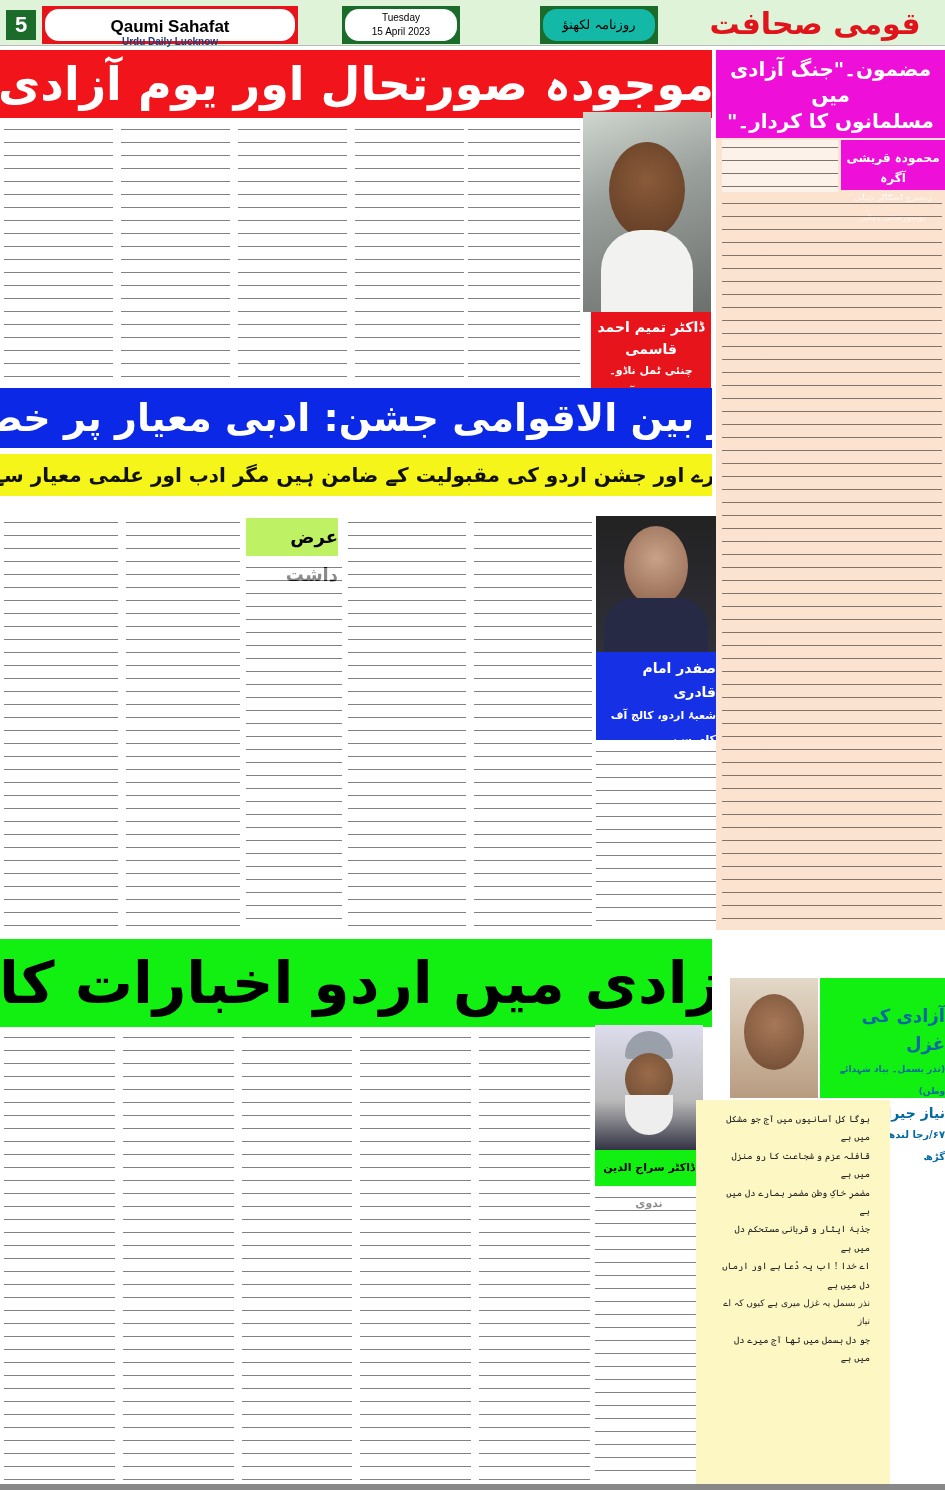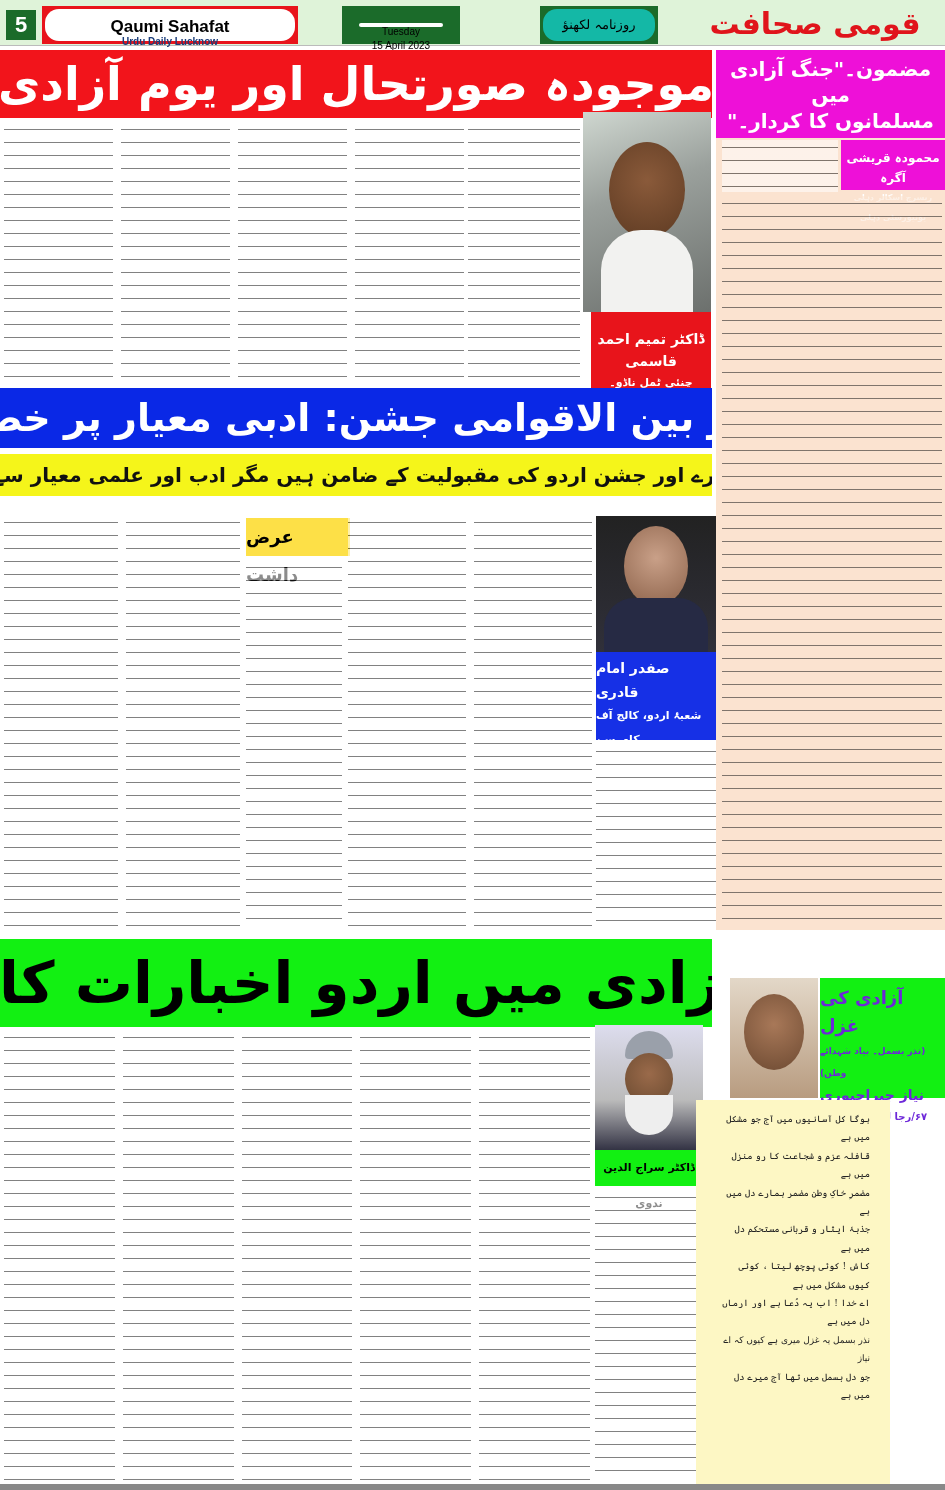--- a/index.html
+++ b/index.html
@@ -5,21 +5,21 @@
 *{box-sizing:border-box;margin:0;padding:0}
 body{width:945px;height:1490px;background:#fff;font-family:"DejaVu Sans",sans-serif;overflow:hidden;position:relative}
 .abs{position:absolute}
 
 #mast{left:0;top:0;width:945px;height:46px;background:#dff3d9;border-bottom:1px solid #bbb}
 #pageno{left:6px;top:10px;width:30px;height:30px;background:#1b6b2a;color:#fff;font:bold 22px "Liberation Sans",sans-serif;text-align:center;line-height:30px}
 #namebox{left:42px;top:6px;width:256px;height:38px;background:#e8141b;padding:3px}
 #namebox .in{background:#fff;border-radius:14px;height:100%;text-align:center}
 #namebox .t1{font:bold 17px "Liberation Sans",sans-serif;line-height:19px;padding-top:8px}
 #namebox .t2{font:bold 10px "Liberation Sans",sans-serif;color:#1b3d7a}
-#datebox{left:342px;top:6px;width:118px;height:38px;background:#1b6b2a;padding:17px}
+#datebox{left:342px;top:6px;width:118px;height:38px;background:#1b6b2a;padding:3px}
 #datebox .in{background:#fff;border-radius:14px;height:100%;text-align:center;font:10px "Liberation Sans",sans-serif;line-height:14px;padding-top:2px}
 #rozbox{left:540px;top:6px;width:118px;height:38px;background:#1b6b2a;padding:3px}
 #rozbox .in{background:#14b8a6;border-radius:14px;height:100%;text-align:center;font:13px "DejaVu Serif",serif;line-height:32px}
 #logo{left:690px;top:6px;width:250px;height:36px;color:#e0141b;font:bold 30px "DejaVu Sans",sans-serif;text-align:center;direction:rtl;line-height:36px}
 
 .head{display:flex;align-items:center;justify-content:center;color:#fff;font-weight:bold;direction:rtl;white-space:nowrap;overflow:hidden}
 #h1{left:0;top:50px;width:712px;height:68px;background:#f2141b;font-size:46px}
 #h2{left:0;top:452px;width:712px;height:60px;background:#0a28e6;font-size:38px;top:388px}
 #h2sub{left:0;top:452px;width:712px;height:42px;background:#f5f51a;color:#111;font-size:20px;top:454px}
 #h3{left:0;top:937px;width:712px;height:88px;background:#12f012;color:#000;font-size:58px;top:939px}
@@ -28,28 +28,28 @@
 .colbox{position:absolute;display:flex;flex-direction:row-reverse;gap:8px}
 .colbox .col{flex:1}
 
 #side1{left:716px;top:50px;width:229px;height:880px;background:#fbe3d0}
 #sidehead{left:716px;top:50px;width:229px;height:88px;background:#ee10d8;color:#fff;font:bold 20px "DejaVu Sans",sans-serif;direction:rtl;text-align:center;line-height:26px;padding-top:6px}
 #authorbox1{left:841px;top:140px;width:104px;height:50px;background:#ee10d8;color:#fff;direction:rtl;text-align:center;font:bold 10px "DejaVu Sans",sans-serif;padding-top:8px;line-height:20px}
 
 .photo{background:linear-gradient(160deg,#cfd7d0,#9aa09c 40%,#6c706d);overflow:hidden}
 .face{position:absolute;border-radius:50%;background:radial-gradient(circle at 50% 40%,#8a5a3a,#5d3a22)}
 #ph1{left:583px;top:112px;width:128px;height:200px}
-#cap1{left:591px;top:312px;width:120px;height:78px;background:#e8141b;color:#fff;direction:rtl;text-align:center;font:bold 11px "DejaVu Sans",sans-serif;line-height:22px;padding-top:16px}
+#cap1{left:591px;top:312px;width:120px;height:78px;background:#e8141b;color:#fff;direction:rtl;text-align:center;font:bold 11px "DejaVu Sans",sans-serif;line-height:22px;padding-top:4px}
 #ph2{left:596px;top:516px;width:120px;height:136px;background:linear-gradient(#222,#30303a)}
-#cap2{left:596px;top:652px;width:120px;height:88px;background:#1630e6;color:#fff;direction:rtl;text-align:left;font:bold 11px "DejaVu Sans",sans-serif;line-height:24px;padding-top:4px}
-#arz{left:246px;top:518px;width:104px;height:38px;background:#fde047;color:#000;font:bold 18px "DejaVu Sans",sans-serif;text-align:left;line-height:38px;direction:rtl}
+#cap2{left:596px;top:652px;width:120px;height:88px;background:#1630e6;color:#fff;direction:rtl;text-align:right;font:bold 11px "DejaVu Sans",sans-serif;line-height:24px;padding-top:4px}
+#arz{left:246px;top:518px;width:92px;height:38px;background:#bef264;color:#000;font:bold 18px "DejaVu Sans",sans-serif;text-align:right;line-height:38px;direction:rtl}
 #ph3{left:595px;top:1025px;width:108px;height:125px;background:linear-gradient(#dde,#bbb 60%,#334)}
 #cap3{left:595px;top:1150px;width:108px;height:36px;background:#12f012;color:#000;direction:rtl;text-align:center;font:bold 11px "DejaVu Sans",sans-serif;line-height:36px}
 #ph4{left:730px;top:978px;width:88px;height:120px;background:linear-gradient(#e3d8c8,#b89c80)}
-#ghazalbox{left:820px;top:978px;width:125px;height:120px;background:#12f012;color:#6d28d9;direction:rtl;text-align:left;font:bold 12px "DejaVu Sans",sans-serif;padding-top:6px;line-height:22px}
+#ghazalbox{left:820px;top:978px;width:125px;height:120px;background:#12f012;color:#0369a1;direction:rtl;text-align:right;font:bold 12px "DejaVu Sans",sans-serif;padding-top:24px;line-height:22px}
 #ghazalbox .title{font-size:18px;line-height:28px}
 #poem{left:696px;top:1100px;width:194px;height:390px;background:#fdf7c4;direction:rtl;padding:10px 20px;font:9px "DejaVu Serif",serif;line-height:18.4px;color:#222}
 .footline{left:0;top:1484px;width:945px;height:6px;background:#888}
 </style>
 </head>
 <body>
 
 <div id="mast" class="abs"></div>
 <div id="pageno" class="abs">5</div>
 <div id="namebox" class="abs">
@@ -158,18 +158,17 @@
   <div class="title">آزادی کی غزل</div>
   <div style="font-size:9px">(نذر بسمل۔ بیاد شہدائے وطن)</div>
   <div style="font-size:14px">نیاز جیراجپوری</div>
   <div style="font-size:10px">۶۷/رجا لندھری، اعظم گڑھ</div>
 </div>
 <div id="poem" class="abs">
   <div>ہوگا کل آسانیوں میں آج جو مشکل میں ہے</div>
   <div>قافلہ عزم و شجاعت کا رو منزل میں ہے</div>
   <div>مضمرِ خاکِ وطن مضمر ہمارے دل میں ہے</div>
   <div>جذبۂ ایثار و قربانی مستحکم دل میں ہے</div>
-  <div>کاش ! کوئی پوچھ لیتا ، کوئی کیوں مشکل میں ہے</div>
   <div>اے خدا ! اب یہ دُعا ہے اور ارماں دل میں ہے</div>
   <div>نذر بسمل یہ غزل میری ہے کیوں کہ اے نیاز</div>
   <div>جو دل بسمل میں تھا آج میرے دل میں ہے</div>
 </div>
 <div class="abs footline"></div>
 
 </body></html>

